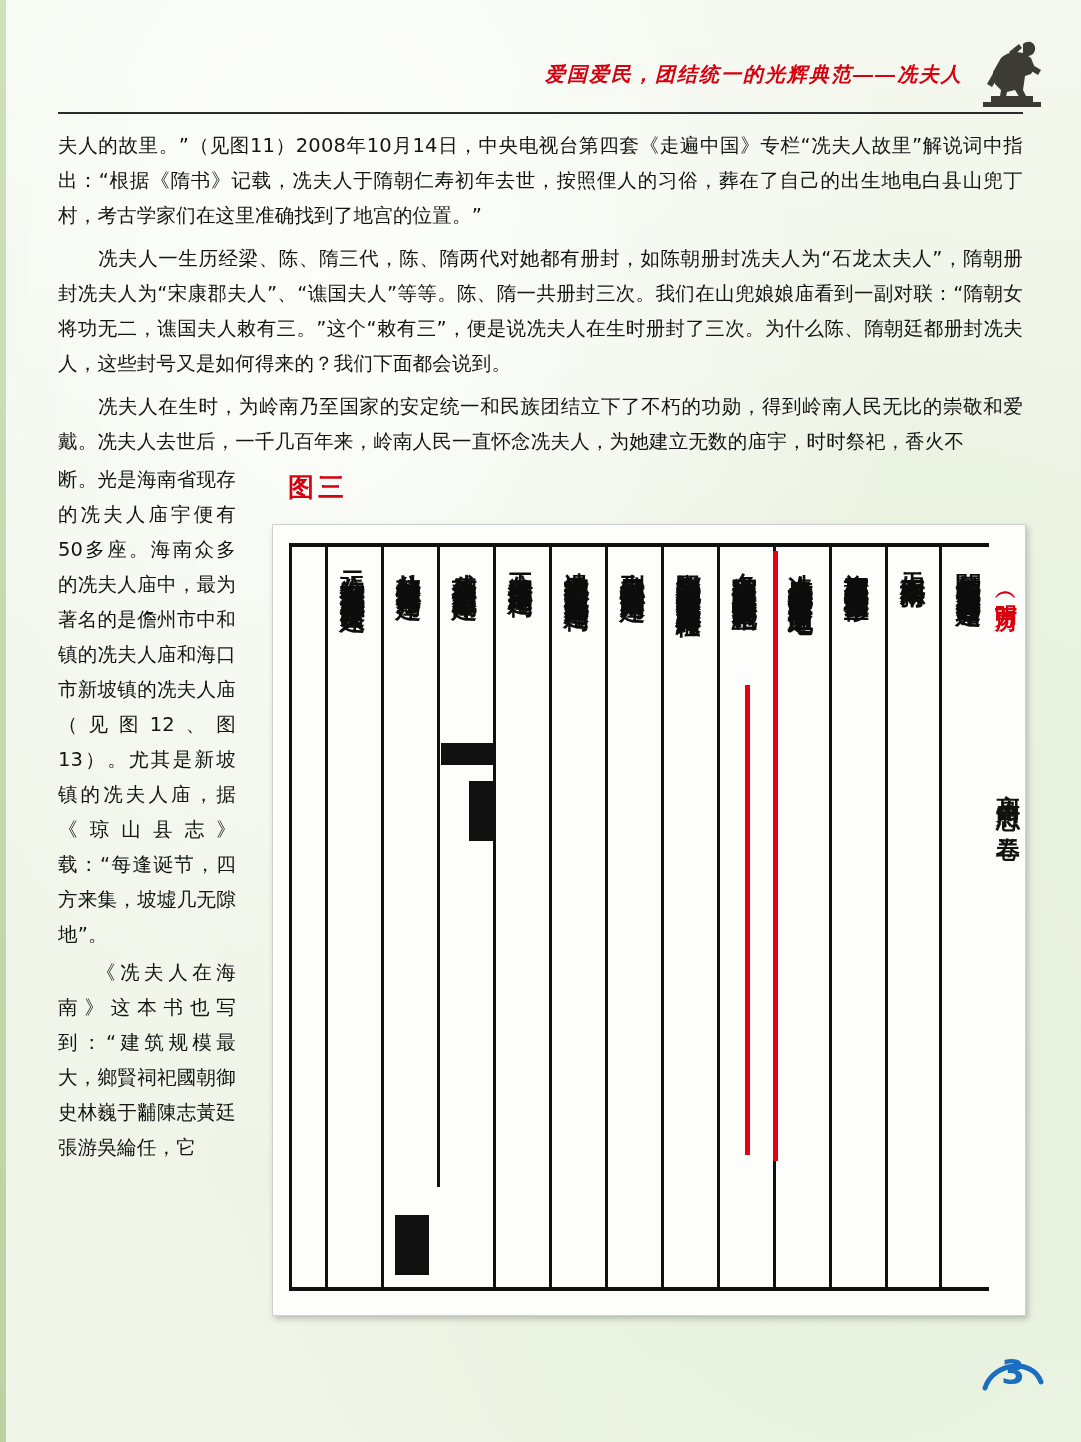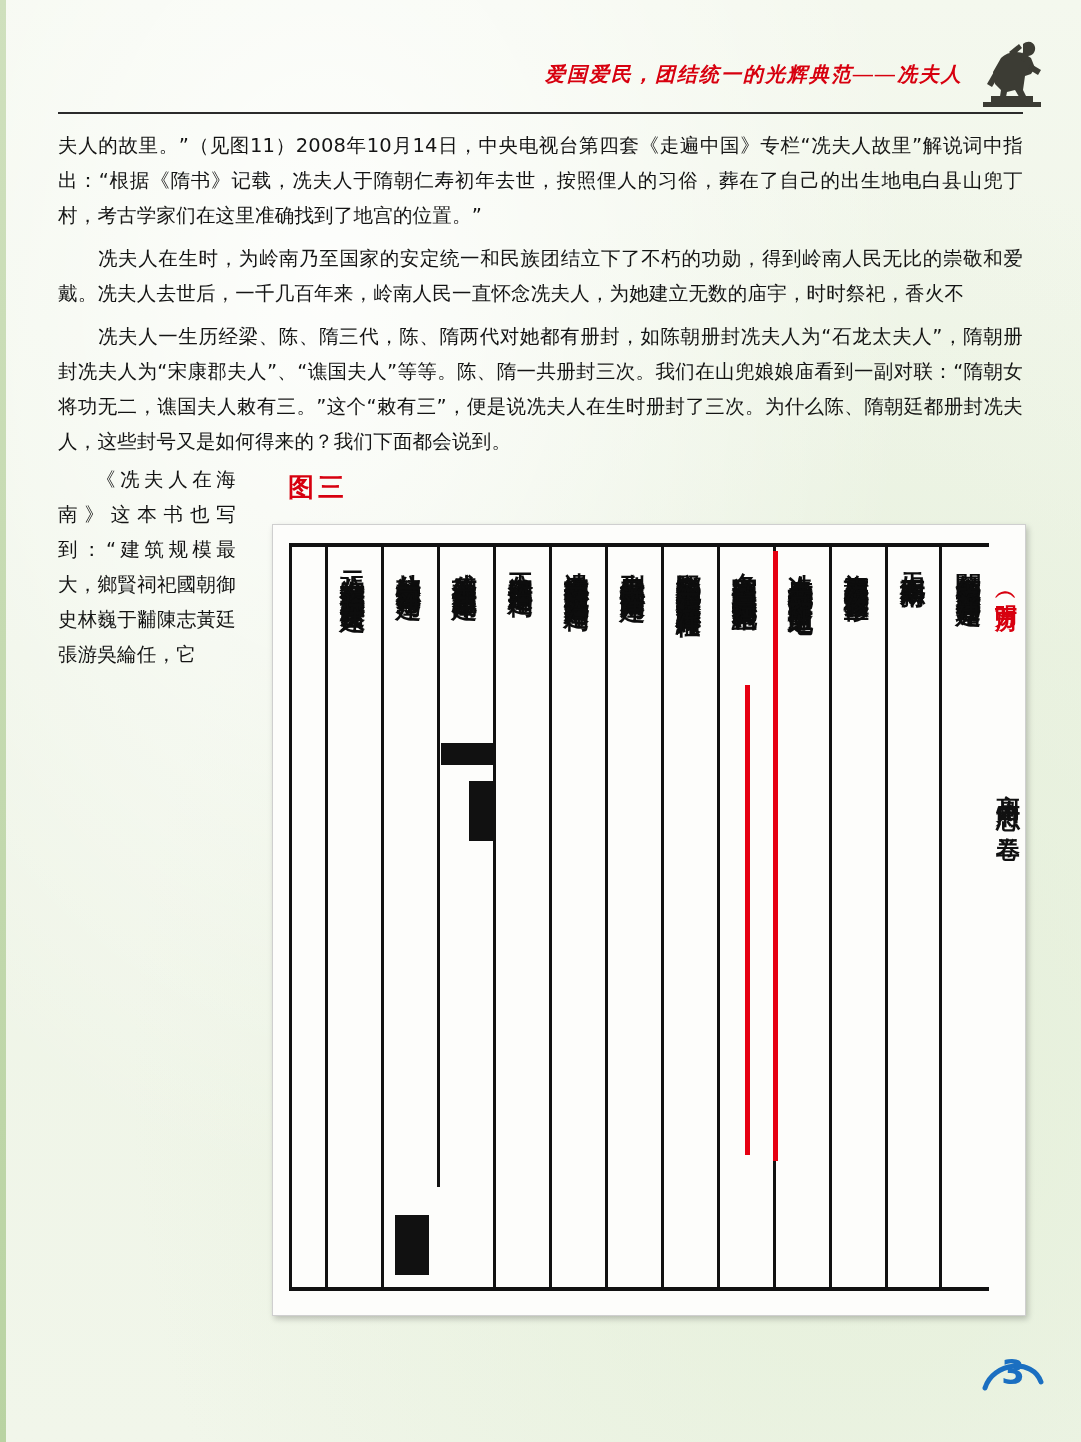--- a/index.html
+++ b/index.html
@@ -35,21 +35,21 @@
   .header {
     position: absolute;
     left: 0; top: 0;
     width: 1081px; height: 118px;
   }
   .header-title {
     position: absolute;
     right: 118px;
     top: 74px;
     transform: translateY(-50%);
-    font-family: Liberation Serif, serif;
+    font-family: Liberation Sans, sans-serif;
     font-weight: bold;
     font-style: italic;
     font-size: 20px;
     letter-spacing: 2px;
     color: #d7000f;
     white-space: nowrap;
   }
   .header-rule {
     position: absolute;
     left: 58px;
@@ -229,25 +229,26 @@
       <path d="M52 26 c5-4 11-2 12 3 1 5-3 9-7 9 l-3 6 -5-3 3-7 z"></path>
       <path d="M38 34 l10-8 3 4 -9 8z"></path>
       <path d="M24 52 l-8 14 5 3 8-13z"></path>
       <path d="M60 46 l10 6 -3 5 -10-6z"></path>
     </g>
   </svg>
 </div>
 
 <div class="col-main">
   <p class="para">夫人的故里。”（见图11）2008年10月14日，中央电视台第四套《走遍中国》专栏“冼夫人故里”解说词中指出：“根据《隋书》记载，冼夫人于隋朝仁寿初年去世，按照俚人的习俗，葬在了自己的出生地电白县山兜丁村，考古学家们在这里准确找到了地宫的位置。”</p>
+  <p class="para indent">冼夫人一生历经梁、陈、隋三代，陈、隋两代对她都有册封，如陈朝册封冼夫人为“石龙太夫人”，隋朝册封冼夫人为“宋康郡夫人”、“谯国夫人”等等。陈、隋一共册封三次。我们在山兜娘娘庙看到一副对联：“隋朝女将功无二，谯国夫人敕有三。”这个“敕有三”，便是说冼夫人在生时册封了三次。为什么陈、隋朝廷都册封冼夫人，这些封号又是如何得来的？我们下面都会说到。</p>
   <p class="para indent">冼夫人在生时，为岭南乃至国家的安定统一和民族团结立下了不朽的功勋，得到岭南人民无比的崇敬和爱戴。冼夫人去世后，一千几百年来，岭南人民一直怀念冼夫人，为她建立无数的庙宇，时时祭祀，香火不</p>
-  <p class="para indent">冼夫人一生历经梁、陈、隋三代，陈、隋两代对她都有册封，如陈朝册封冼夫人为“石龙太夫人”，隋朝册封冼夫人为“宋康郡夫人”、“谯国夫人”等等。陈、隋一共册封三次。我们在山兜娘娘庙看到一副对联：“隋朝女将功无二，谯国夫人敕有三。”这个“敕有三”，便是说冼夫人在生时册封了三次。为什么陈、隋朝廷都册封冼夫人，这些封号又是如何得来的？我们下面都会说到。</p>
 </div>
 
 <div class="col-left">
+  <p>断。光是海南省现存的冼夫人庙宇便有50多座。海南众多的冼夫人庙中，最为著名的是儋州市中和镇的冼夫人庙和海口市新坡镇的冼夫人庙（见图12、图13）。尤其是新坡镇的冼夫人庙，据《琼山县志》载：“每逢诞节，四方来集，坡墟几无隙地”。</p>
   <p class="indent">《冼夫人在海南》这本书也写到：“建筑规模最大，鄉賢祠祀國朝御史林巍于黼陳志黃廷張游吳綸任，它</p>
 </div>
 
 <div class="fig-label">图三</div>
 
 <div class="figure-box">
   <div class="scan">
 
     <div class="framerule" style="left:16px; top:18px; width:700px; height:4px;"></div>
     <div class="framerule" style="left:16px; top:762px; width:700px; height:4px;"></div>

